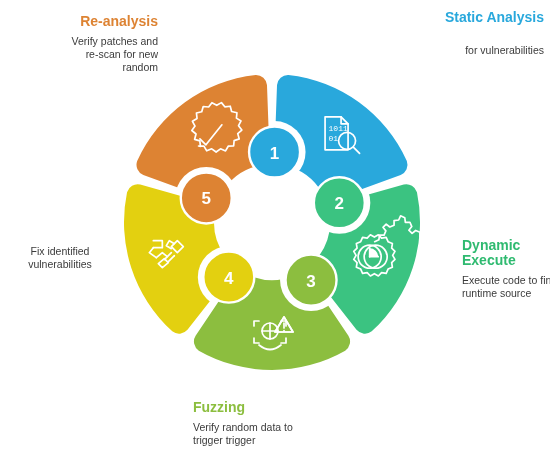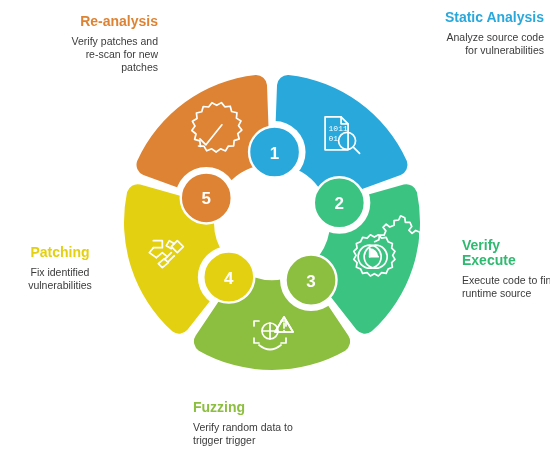--- a/index.html
+++ b/index.html
@@ -187,45 +187,44 @@
       <text class="num-text" x="206.26" y="204.44" text-anchor="middle">5</text>
     </g>
 
   </svg>
 
   <div class="lbl" id="label-reanalysis">
     <div class="ttl" style="color:#dd8333">Re-analysis</div>
     <div class="desc">
       <span>Verify patches and</span><br>
       <span>re-scan for new</span><br>
-      <span>patches</span>
+      <span>random</span>
     </div>
   </div>
 
   <div class="lbl" id="label-static">
     <div class="ttl" style="color:#29a8dc">Static Analysis</div>
     <div class="desc">
-      <span>Analyze source code</span><br>
+      <br>
       <span>for vulnerabilities</span>
     </div>
   </div>
 
   <div class="lbl" id="label-dynamic">
     <div class="ttl" style="color:#2fba70">
-      <span>Verify</span><br>
+      <span>Dynamic</span><br>
       <span>Execute</span>
     </div>
     <div class="desc" style="width:96px">
       <span>Execute code to find</span><br>
       <span>runtime source</span>
     </div>
   </div>
 
   <div class="lbl" id="label-patching">
-    <div class="ttl" style="color:#e3d010">Patching</div>
     <div class="desc">
       <span>Fix identified</span><br>
       <span>vulnerabilities</span>
     </div>
   </div>
 
   <div class="lbl" id="label-fuzzing">
     <div class="ttl" style="color:#8cbe3f">Fuzzing</div>
     <div class="desc">
       <span>Verify random data to</span><br>

